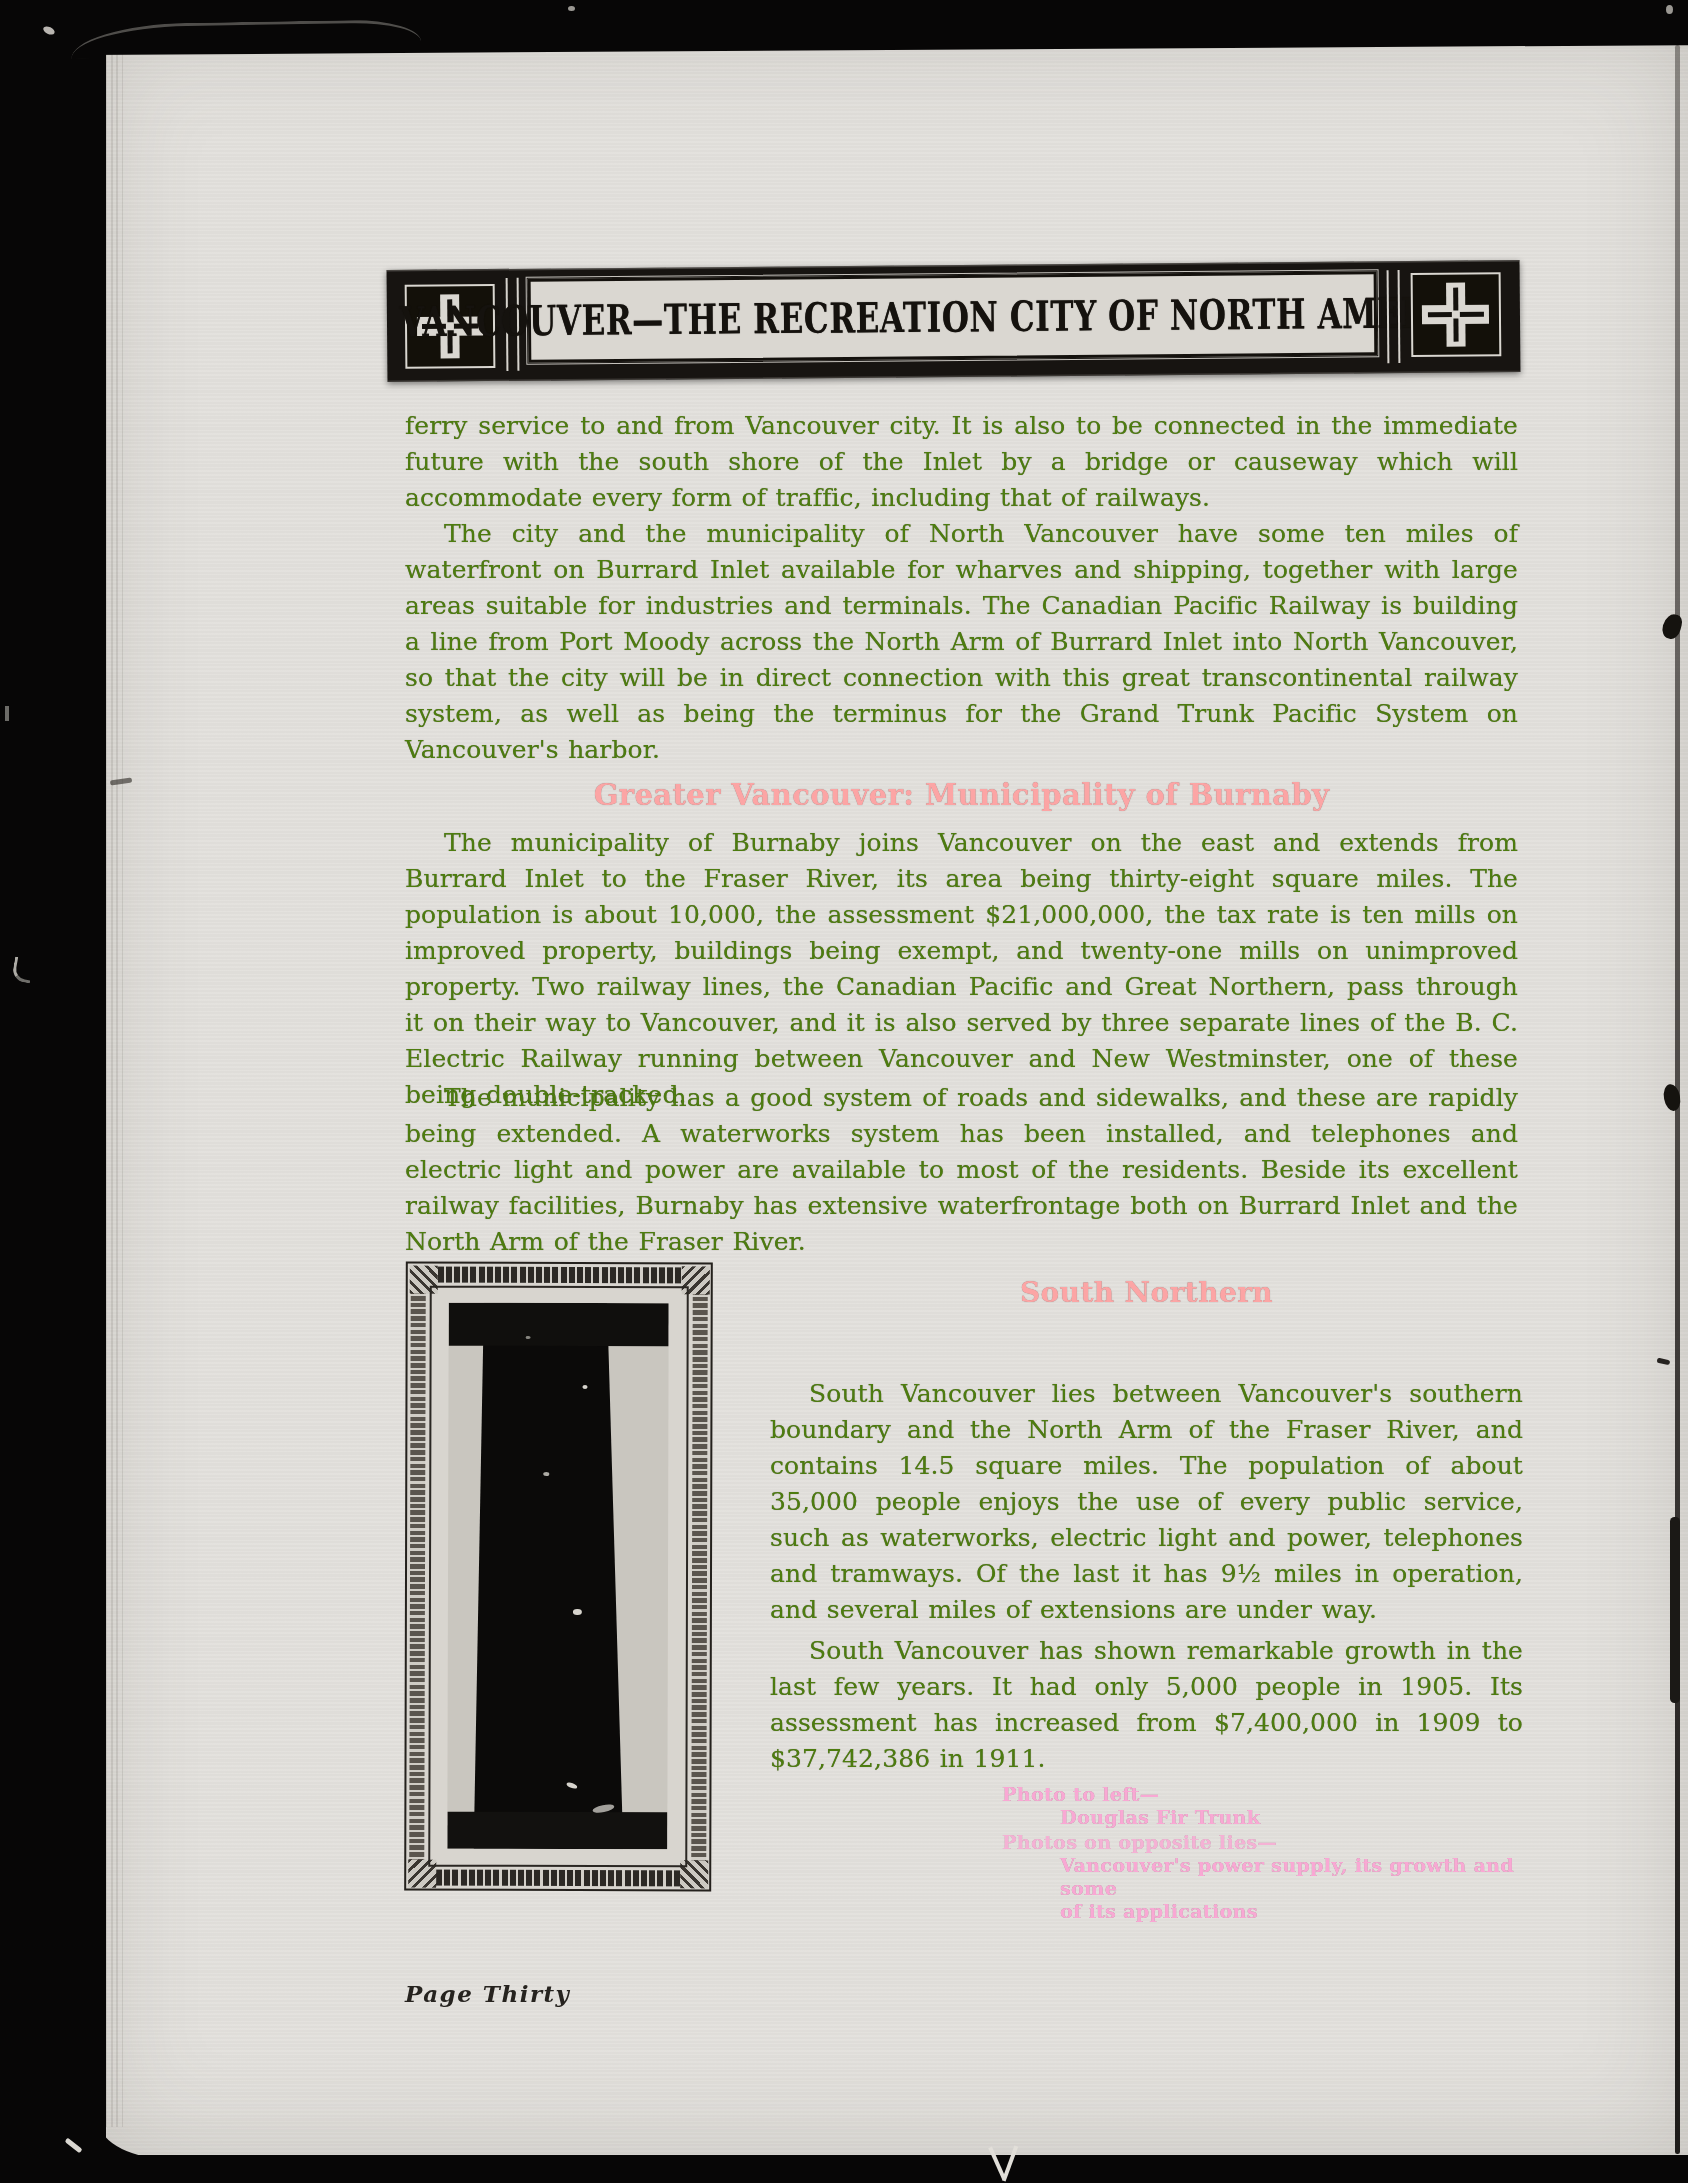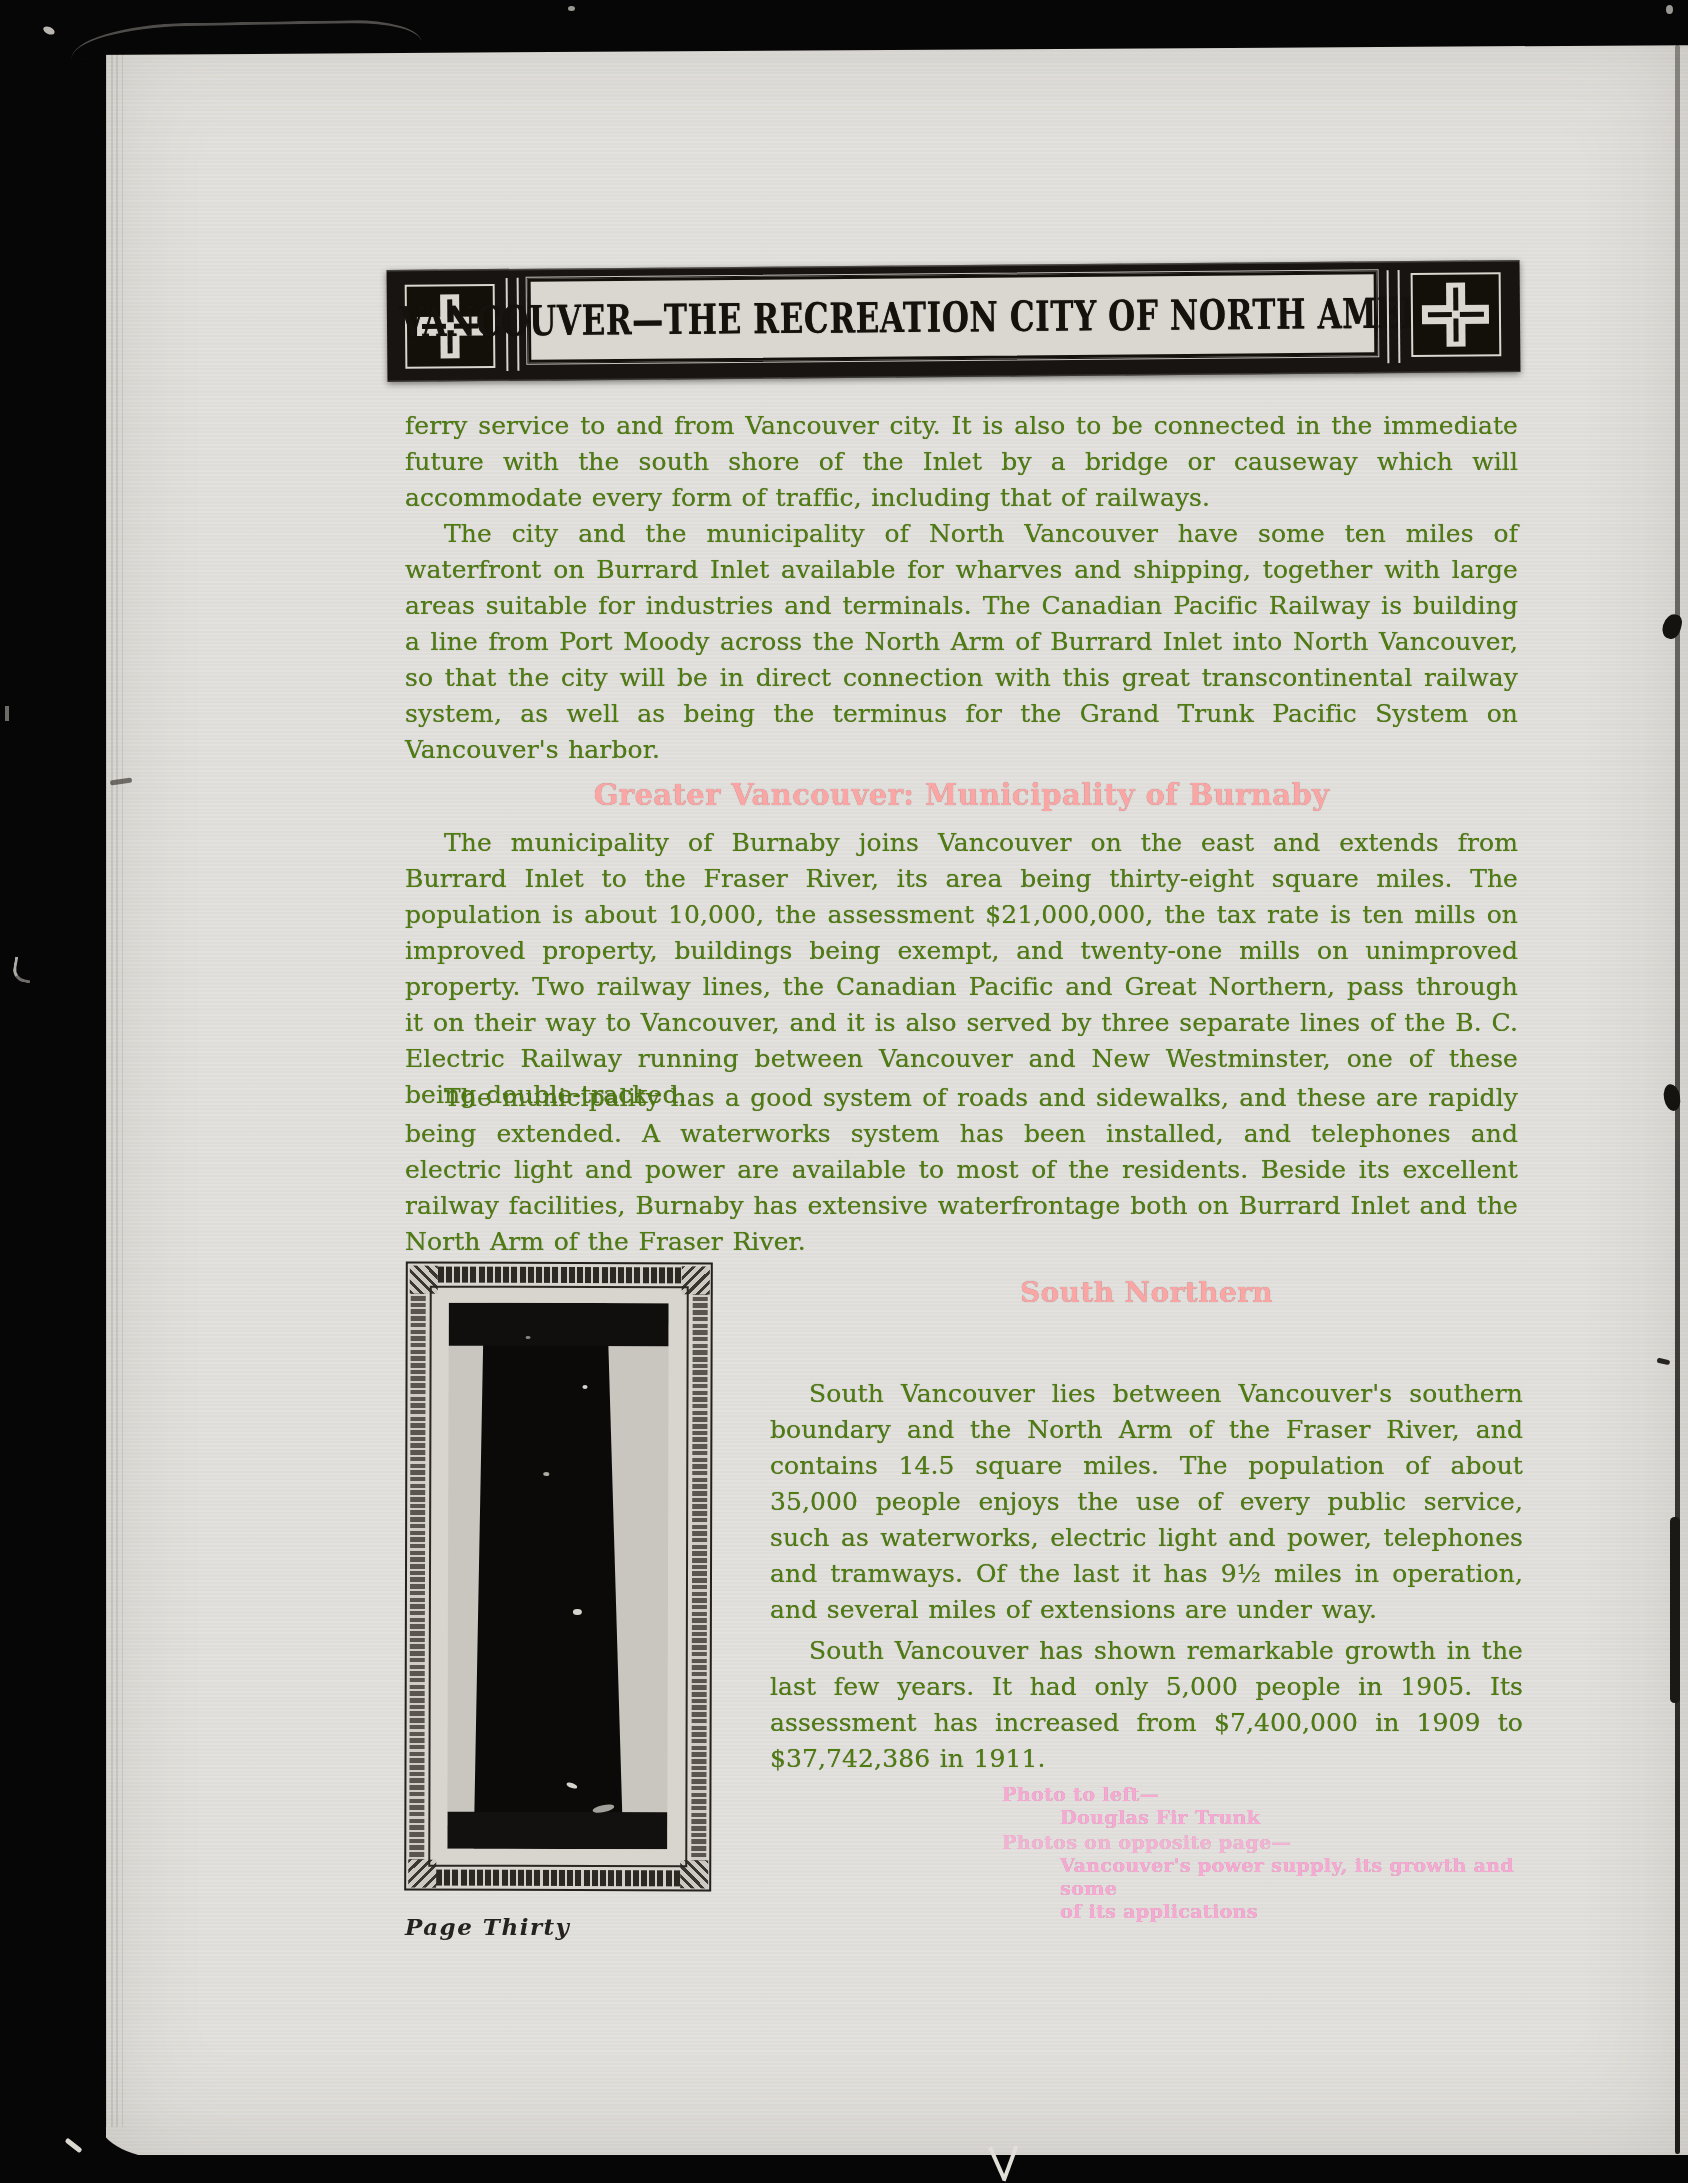--- a/index.html
+++ b/index.html
@@ -81,21 +81,21 @@
   .heading-2line{font-size:28px;line-height:40px;}
 
   
   .caption{
     position:absolute;font-size:19.3px;font-weight:bold;color:#f9a8d4;line-height:23px;
     letter-spacing:0.2px;text-shadow:0 0 0.4px rgba(42,37,31,0.4);z-index:2;width:565px;
   }
   .cap-title{padding-left:58px;}
   .cap-faded{opacity:0.82;}
   .page-number{
-    position:absolute;left:405px;top:1913px;font-size:23px;font-weight:bold;font-style:italic;
+    position:absolute;left:405px;top:1980px;font-size:23px;font-weight:bold;font-style:italic;
     color:#26231f;letter-spacing:1.5px;z-index:2;
   }
 
   
   .photo{
     position:absolute;left:405px;top:1262px;width:303px;height:625px;
     background:#d8d5cf;border:2.2px solid #24211d;transform:rotate(0.15deg);z-index:2;
   }
   .band{position:absolute;}
   .band-top{left:3px;right:3px;top:3px;height:16.4px;background:repeating-linear-gradient(90deg,#d2cfc8 0 2.2px,#2c2925 2.2px 8.2px);}
@@ -212,21 +212,21 @@
   <div class="bodytext col-right indent" style="top:1376px;">South Vancouver lies between Vancouver's southern boundary and the North Arm of the Fraser River, and contains 14.5 square miles. The population of about 35,000 people enjoys the use of every public service, such as waterworks, electric light and power, telephones and tramways. Of the last it has 9½ miles in operation, and several miles of extensions are under way.</div>
 
   <div class="bodytext col-right indent" style="top:1633px;">South Vancouver has shown remarkable growth in the last few years. It had only 5,000 people in 1905. Its assessment has increased from $7,400,000 in 1909 to $37,742,386 in 1911.</div>
 
   <div class="caption" style="left:1002px;top:1783px;">
     <div>Photo to left—</div>
     <div class="cap-title">Douglas Fir Trunk</div>
   </div>
 
   <div class="caption" style="left:1002px;top:1831px;">
-    <div class="cap-faded">Photos on opposite page—</div>
+    <div class="cap-faded">Photos on opposite lies—</div>
     <div class="cap-title">Vancouver's power supply, its growth and some</div>
     <div class="cap-title">of its applications</div>
   </div>
 
   <div class="page-number">Page Thirty</div>
 
   <div class="artifact arc-tl"></div>
   <div class="artifact fleck-1"></div>
   <div class="artifact fleck-2"></div>
   <div class="artifact fleck-3"></div>

